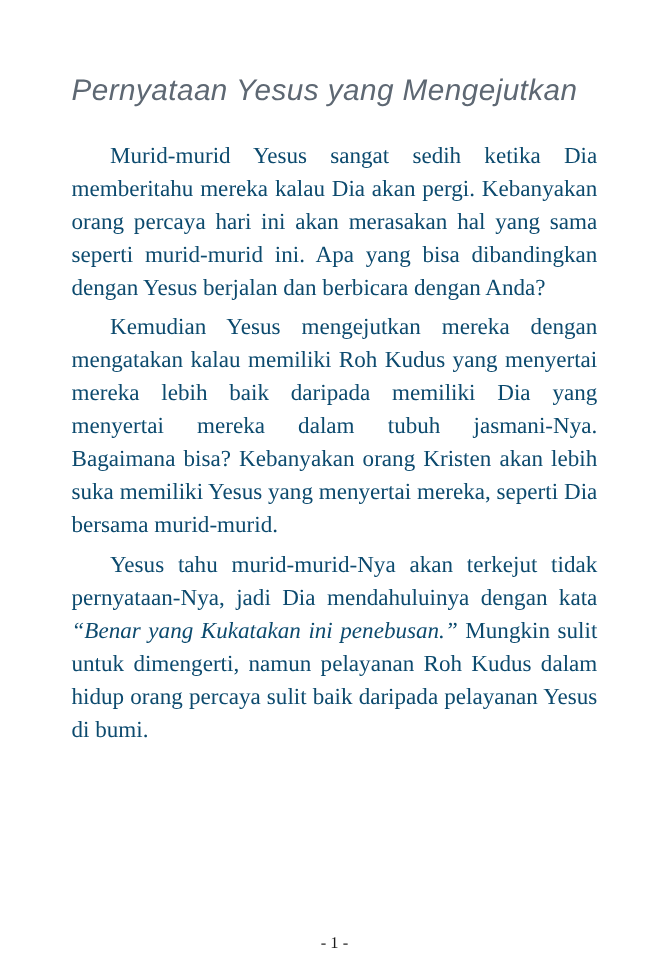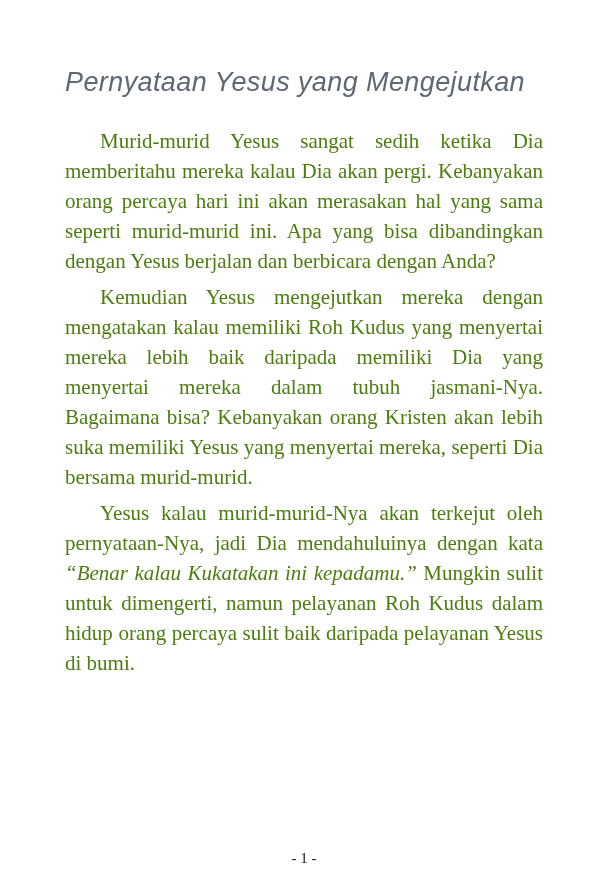--- a/index.html
+++ b/index.html
@@ -24,21 +24,21 @@
     font-size: 27px;
     line-height: 36px;
     letter-spacing: 0.4px;
     color: #5e6873;
     margin: 0 0 26px 0;
   }
   .body-text p {
     font-family: "Liberation Serif", serif;
     font-size: 21px;
     line-height: 30px;
-    color: #4d7c0f;
+    color: #0c4a6e;
     text-align: justify;
     text-indent: 35px;
     margin: 0 0 6px 0;
   }
   .body-text p:last-child { margin-bottom: 0; }
   .quote { font-style: italic; }
   .page-number {
     position: absolute;
     left: 0;
     right: 0;
@@ -55,20 +55,20 @@
 <div class="page">
 
   <h1 class="chapter-title">Pernyataan Yesus yang Mengejutkan</h1>
 
   <div class="body-text">
 
     <p>Murid-murid Yesus sangat sedih ketika Dia memberitahu mereka kalau Dia akan pergi. Kebanyakan orang percaya hari ini akan merasakan hal yang sama seperti murid-murid ini. Apa yang bisa dibandingkan dengan Yesus berjalan dan berbicara dengan Anda?</p>
 
     <p>Kemudian Yesus mengejutkan mereka dengan mengatakan kalau memiliki Roh Kudus yang menyertai mereka lebih baik daripada memiliki Dia yang menyertai mereka dalam tubuh jasmani-Nya. Bagaimana bisa? Kebanyakan orang Kristen akan lebih suka memiliki Yesus yang menyertai mereka, seperti Dia bersama murid-murid.</p>
 
-    <p><span>Yesus kalau murid-murid-Nya akan terkejut oleh pernyataan-Nya, jadi Dia mendahuluinya dengan kata </span><em class="quote">“Benar kalau Kukatakan ini kepadamu.”</em><span> Mungkin sulit untuk dimengerti, namun pelayanan Roh Kudus dalam hidup orang percaya sulit baik daripada pelayanan Yesus di bumi.</span></p>
+    <p><span>Yesus tahu murid-murid-Nya akan terkejut tidak pernyataan-Nya, jadi Dia mendahuluinya dengan kata </span><em class="quote">“Benar yang Kukatakan ini penebusan.”</em><span> Mungkin sulit untuk dimengerti, namun pelayanan Roh Kudus dalam hidup orang percaya sulit baik daripada pelayanan Yesus di bumi.</span></p>
 
 
   </div>
 
   <div class="page-number">- 1 -</div>
 
 </div>
 
 </body></html>

